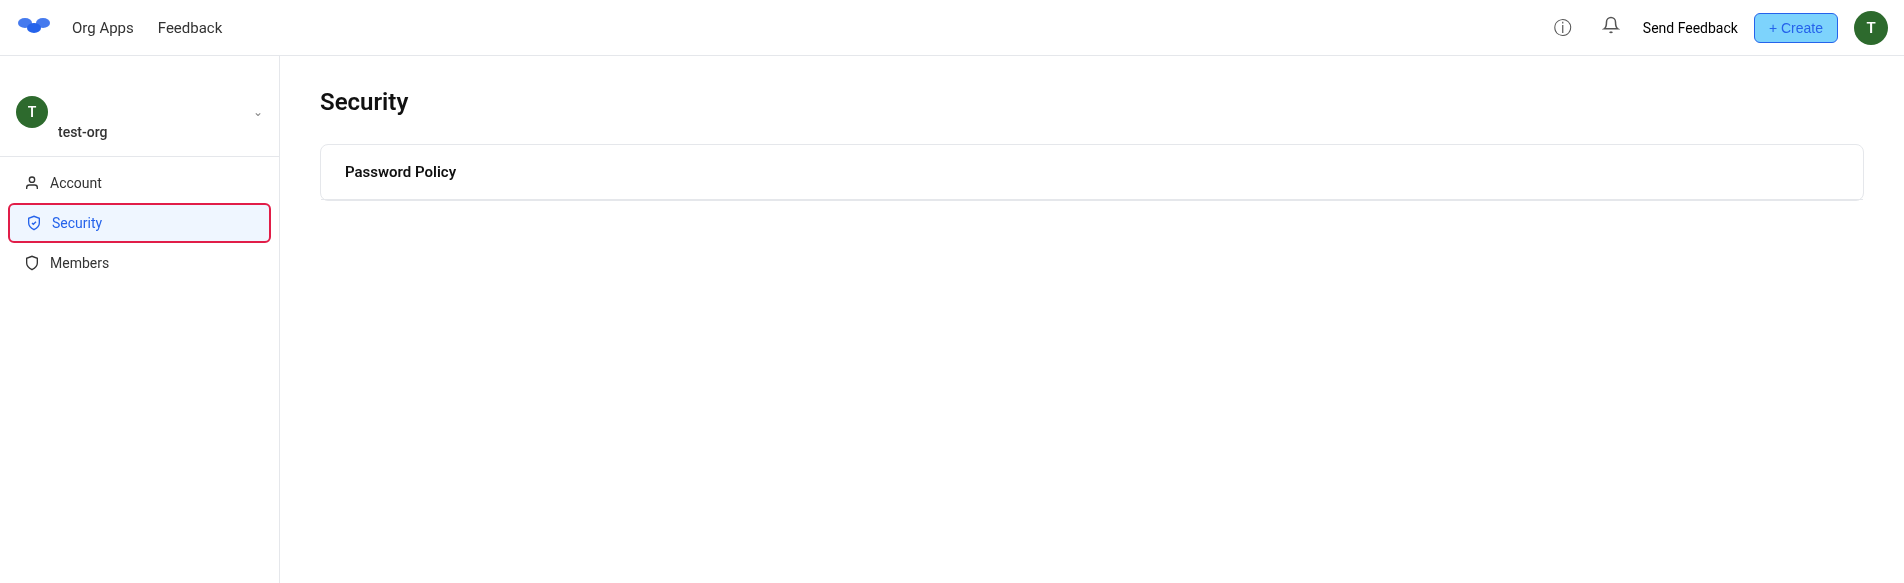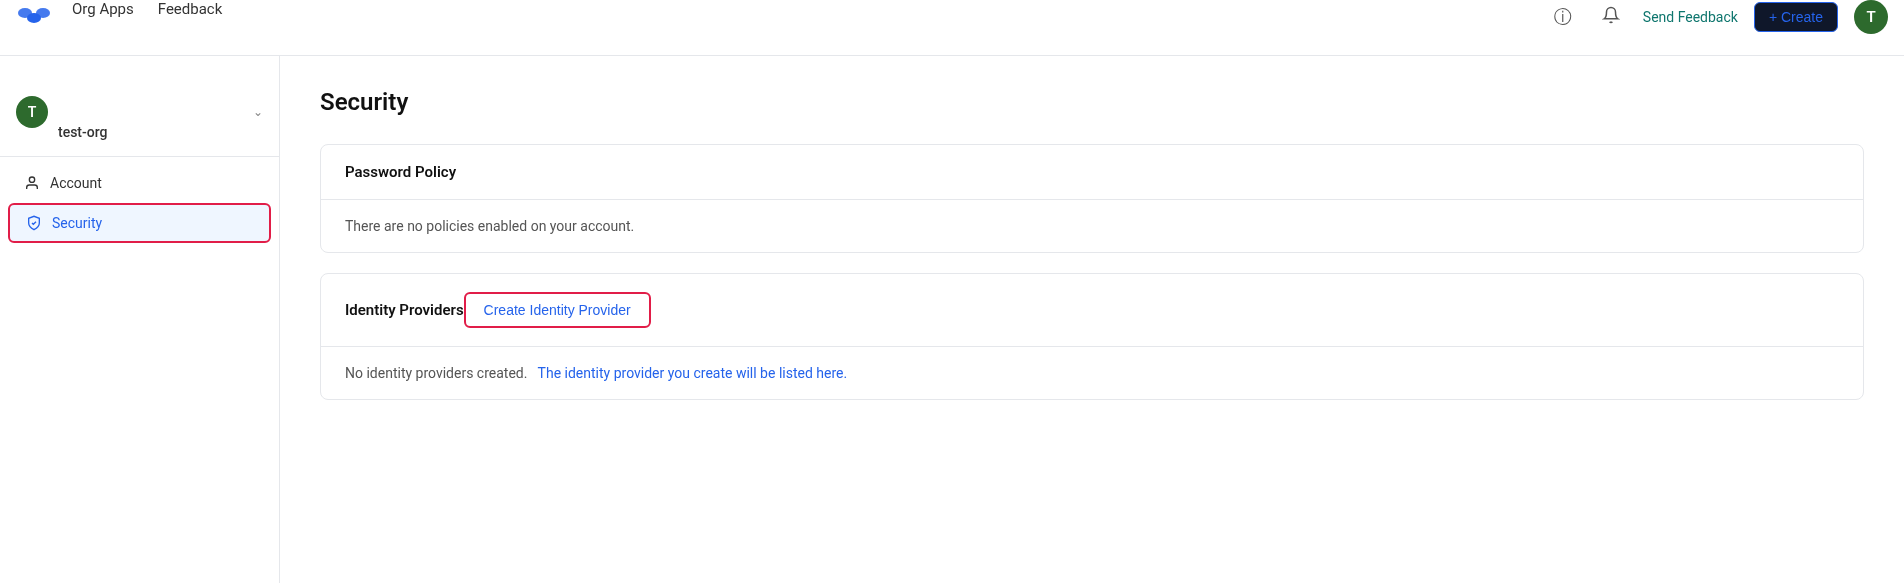--- a/index.html
+++ b/index.html
@@ -1,21 +1,21 @@
 <!DOCTYPE html>
 <html><head>
   <meta charset="utf-8">
   <style>
     * { box-sizing: border-box; margin: 0; padding: 0; }
     body { font-family: -apple-system, BlinkMacSystemFont, 'Segoe UI', Roboto, sans-serif; background: #fff; color: #333; }
 
     
     .topnav {
       display: flex;
-      align-items: flex-start;
+      align-items: center;
       height: 56px;
       border-bottom: 1px solid #e5e7eb;
       padding: 0 16px;
       background: #fff;
     }
     .topnav-logo {
       display: flex;
       align-items: center;
       margin-right: 8px;
     }
@@ -41,27 +41,27 @@
       font-size: 18px;
       display: flex;
       align-items: center;
       justify-content: center;
       width: 32px;
       height: 32px;
       border-radius: 50%;
     }
     .topnav-send-feedback {
       font-size: 14px;
-      color: #0f766e;
+      color: #000000;
       cursor: pointer;
     }
     .topnav-create-btn {
       border: 1.5px solid #2563eb;
       color: #2563eb;
-      background: #0f172a;
+      background: #7dd3fc;
       border-radius: 6px;
       padding: 6px 14px;
       font-size: 14px;
       cursor: pointer;
       font-weight: 500;
     }
     .topnav-avatar {
       width: 34px;
       height: 34px;
       border-radius: 50%;
@@ -255,44 +255,34 @@
     <div class="sidebar-item active">
       <span class="sidebar-item-icon">
         <svg width="16" height="16" viewBox="0 0 24 24" fill="none" stroke="#2563eb" stroke-width="2">
           <path d="M12 22s8-4 8-10V5l-8-3-8 3v7c0 6 8 10 8 10z"></path>
           <polyline points="9 12 11 14 15 10" stroke="#2563eb" stroke-width="2"></polyline>
         </svg>
       </span>
       <span>Security</span>
     </div>
 
+    <div class="sidebar-item">
+      <span class="sidebar-item-icon">
+        <svg width="16" height="16" viewBox="0 0 24 24" fill="none" stroke="currentColor" stroke-width="2">
+          <path d="M12 22s8-4 8-10V5l-8-3-8 3v7c0 6 8 10 8 10z"></path>
+        </svg>
+      </span>
+      <span>Members</span>
+    </div>
 
   </aside>
 
   <main class="main">
     <h1 class="page-title">Security</h1>
 
     <div class="card">
       <div class="card-header">
         <span class="card-title">Password Policy</span>
       </div>
-      <div class="card-body">
-        <p class="card-text">
-          <span>There are no policies enabled on your account.</span>
-        </p>
-      </div>
-    </div>
-
-    <div class="card">
-      <div class="card-header">
-        <span class="card-title">Identity Providers</span>
-        <button class="create-identity-btn">Create Identity Provider</button>
-      </div>
-      <div class="card-body">
-        <p class="card-text">
-          <span>No identity providers created.</span>
-          <span>&nbsp;</span>
-          <a class="card-text-link">The identity provider you create will be listed here.</a>
-        </p>
-      </div>
-    </div>
+    </div>
+
   </main>
 </div>
 
 </body></html>

